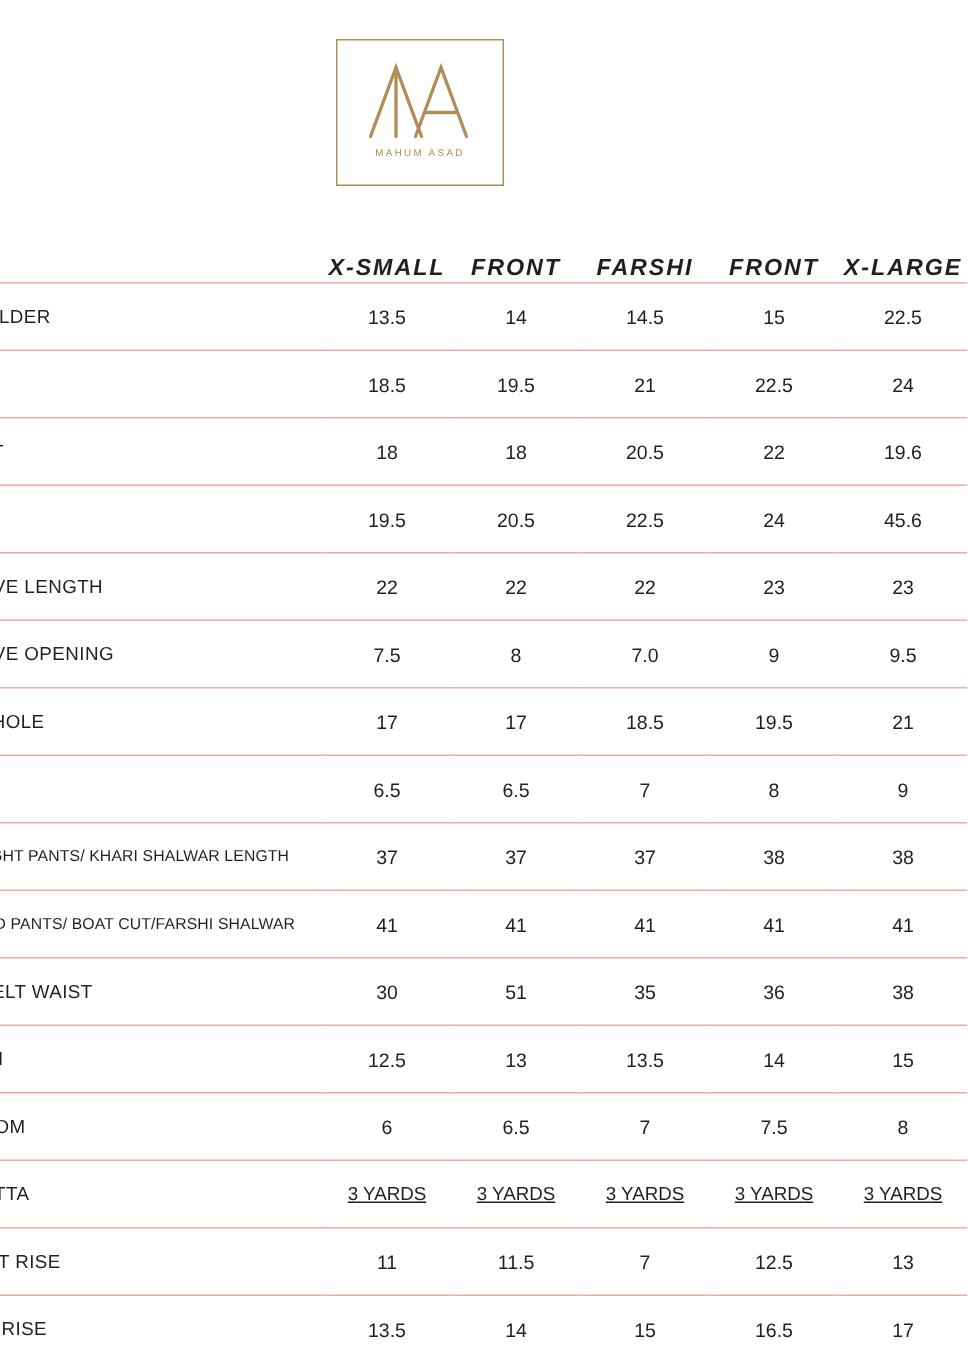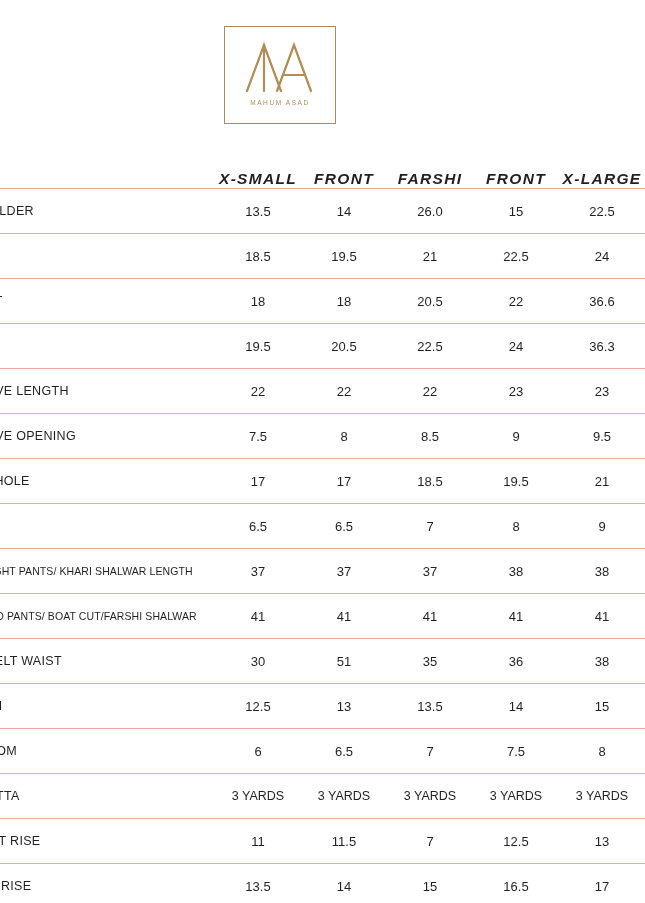--- a/index.html
+++ b/index.html
@@ -113,20 +113,21 @@
     font-size: 13px;
     text-align: center;
     color: #231f20;
     height: 44px;
     vertical-align: middle;
     white-space: nowrap;
     font-family: "Liberation Sans", sans-serif;
   }
   td.val.yards {
     font-size: 12.5px;
+    text-decoration: underline;
   }
 </style>
 </head>
 <body>
 
 <div class="page">
 
   <div class="logo-wrap">
     <div class="logo-box">
       <div class="logo-mark">
@@ -161,61 +162,61 @@
           <th class="hdr">FARSHI</th>
           <th class="hdr">FRONT</th>
           <th class="hdr">X-LARGE</th>
         </tr>
       </thead>
       <tbody id="table-body">
           <tr>
             <td class="rowlabel">SHOULDER</td>
             <td class="val">13.5</td>
             <td class="val">14</td>
-            <td class="val">26.0</td>
+            <td class="val">14.5</td>
             <td class="val">15</td>
             <td class="val">22.5</td>
           </tr>
           <tr>
             <td class="rowlabel">BUST</td>
             <td class="val">18.5</td>
             <td class="val">19.5</td>
             <td class="val">21</td>
             <td class="val">22.5</td>
             <td class="val">24</td>
           </tr>
           <tr>
             <td class="rowlabel">WAIST</td>
             <td class="val">18</td>
             <td class="val">18</td>
             <td class="val">20.5</td>
             <td class="val">22</td>
-            <td class="val">36.6</td>
+            <td class="val">19.6</td>
           </tr>
           <tr>
             <td class="rowlabel">HIP</td>
             <td class="val">19.5</td>
             <td class="val">20.5</td>
             <td class="val">22.5</td>
             <td class="val">24</td>
-            <td class="val">36.3</td>
+            <td class="val">45.6</td>
           </tr>
           <tr>
             <td class="rowlabel">SLEEVE LENGTH</td>
             <td class="val">22</td>
             <td class="val">22</td>
             <td class="val">22</td>
             <td class="val">23</td>
             <td class="val">23</td>
           </tr>
           <tr>
             <td class="rowlabel">SLEEVE OPENING</td>
             <td class="val">7.5</td>
             <td class="val">8</td>
-            <td class="val">8.5</td>
+            <td class="val">7.0</td>
             <td class="val">9</td>
             <td class="val">9.5</td>
           </tr>
           <tr>
             <td class="rowlabel">ARM HOLE</td>
             <td class="val">17</td>
             <td class="val">17</td>
             <td class="val">18.5</td>
             <td class="val">19.5</td>
             <td class="val">21</td>

